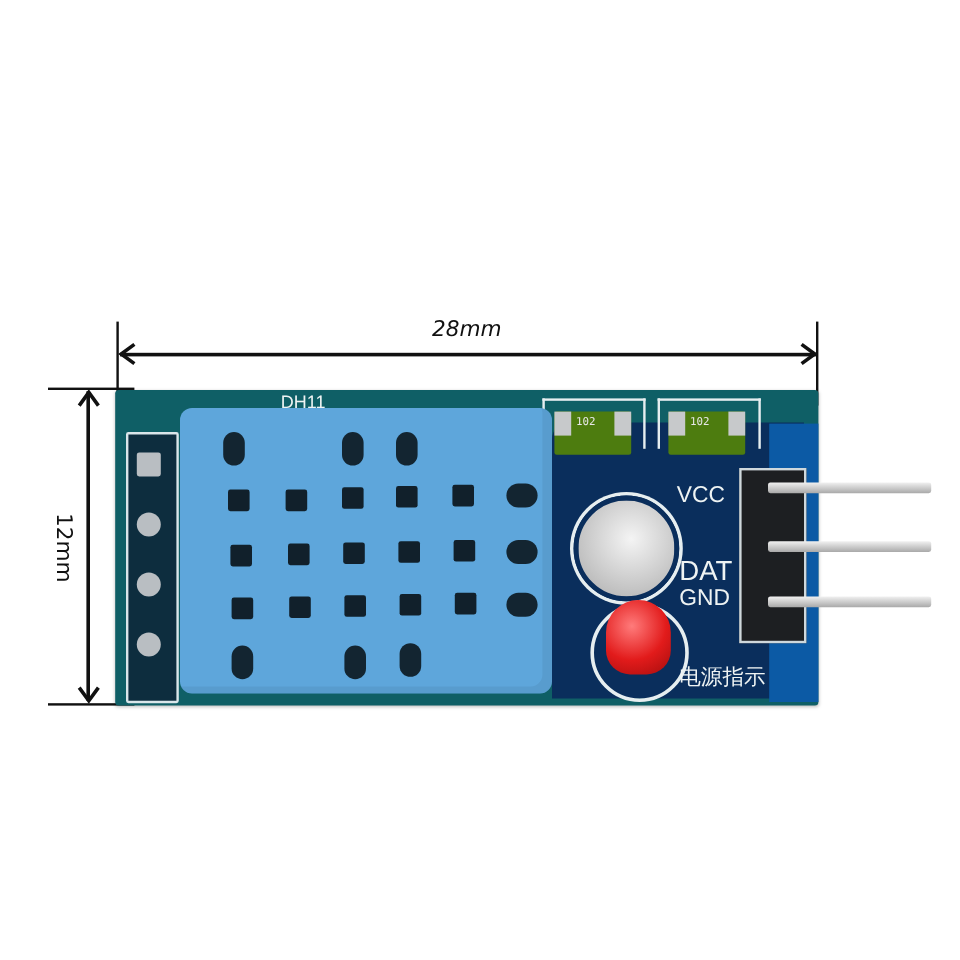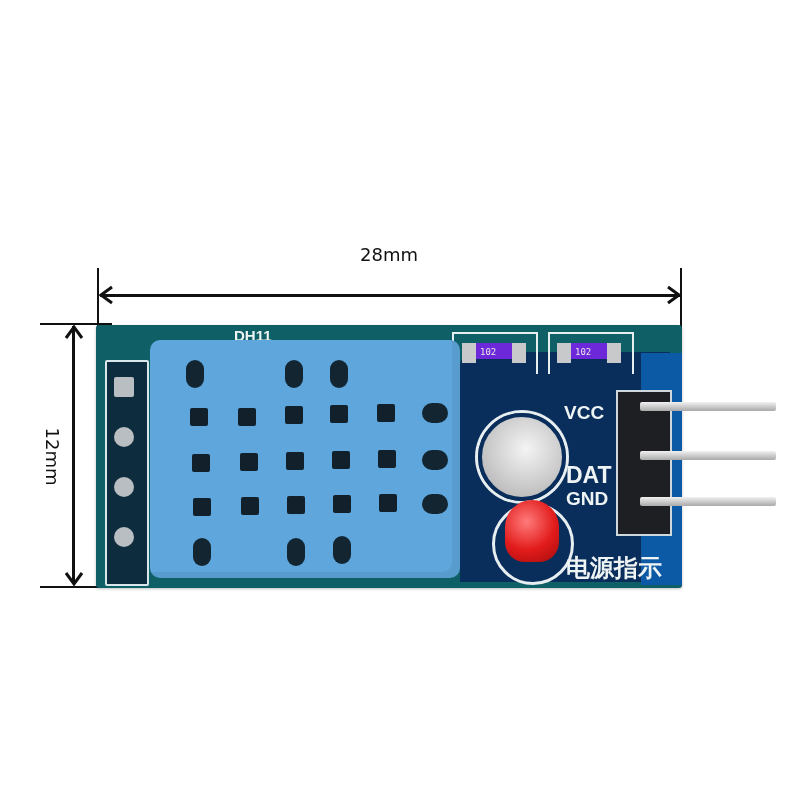--- a/index.html
+++ b/index.html
@@ -15,24 +15,24 @@
   .pcb-inner { position: absolute; left: 364px; top: 27px; width: 210px; height: 230px; background: #0a2e5c; border-radius: 14px 0 0 0; }
   .pcb-blue-edge { position: absolute; left: 545px; top: 28px; width: 41px; height: 232px; background: #0c5aa5; }
   .pin-header-outline { position: absolute; left: 9px; top: 35px; width: 40px; height: 222px; border: 2px solid #d9e6ea; background: #0d2d3e; border-radius: 2px; }
   .pin-pad { position: absolute; width: 20px; height: 20px; background: #b9bec2; border-radius: 50%; left: 18px; }
   .pin-pad.square { border-radius: 2px; }
   
   .sensor { position: absolute; left: 150px; top: 340px; width: 310px; height: 238px; background: #5ea6db; border-radius: 10px; box-shadow: inset -8px -6px 0 rgba(0,0,0,0.06); }
   .hole { position: absolute; width: 18px; height: 18px; background: #11202b; border-radius: 2px; }
   .slot { position: absolute; width: 18px; height: 28px; background: #132531; border-radius: 9px; }
   .slot-h { position: absolute; width: 26px; height: 20px; background: #132531; border-radius: 10px; }
-  .silk { position: absolute; color: #eef3f3; font-weight: bold; }
+  .silk { position: absolute; color: #eef3f3; font-weight: normal; }
   
   .res-box { position: absolute; width: 82px; height: 40px; border: 2px solid #e6eef0; border-bottom: none; }
-  .res { position: absolute; width: 64px; height: 16px; background: #6d28d9; border-radius: 2px; }
+  .res { position: absolute; width: 64px; height: 36px; background: #4d7c0f; border-radius: 2px; }
   .res-end { position: absolute; top: 0; width: 14px; height: 20px; background: #c7c9cb; }
   .res-text { position: absolute; left: 18px; top: 4px; font-size: 9px; color: #e8e8e8; font-family: "DejaVu Sans Mono", monospace; }
   
   .mount { position: absolute; left: 478px; top: 413px; width: 80px; height: 80px; border-radius: 50%; background: radial-gradient(circle at 55% 40%, #f4f4f4, #bdbdbd 75%); border: 4px solid #0a2e5c; box-shadow: 0 0 0 3px #e6eef0; }
   
   .led-ring { position: absolute; left: 492px; top: 503px; width: 76px; height: 76px; border-radius: 50%; border: 3px solid #e6eef0; }
   .led { position: absolute; left: 505px; top: 500px; width: 54px; height: 62px; border-radius: 27px 27px 20px 20px; background: radial-gradient(circle at 40% 35%, #ff7b7b, #e21b1b 55%, #a50d0d); }
   
   .header-block { position: absolute; left: 616px; top: 390px; width: 52px; height: 142px; background: #1d1f22; border: 2px solid #cfd8dc; }
   .pin { position: absolute; left: 640px; height: 9px; width: 136px; background: linear-gradient(#f1f1f1, #a9a9a9); border-radius: 2px; }
@@ -42,21 +42,21 @@
 
 <div class="vline" style="left:97px; top:268px; width:2px; height:60px;"></div>
 <div class="vline" style="left:680px; top:268px; width:2px; height:70px;"></div>
 <div class="hline" style="left:100px; top:294px; width:580px; height:3px;"></div>
 <svg class="abs" style="left:98px; top:285px;" width="18" height="20">
     <polyline points="14,2 3,10 14,18" fill="none" stroke="#111" stroke-width="3"></polyline>
   </svg>
 <svg class="abs" style="left:664px; top:285px;" width="18" height="20">
     <polyline points="4,2 15,10 4,18" fill="none" stroke="#111" stroke-width="3"></polyline>
   </svg>
-<div class="dim-label" style="left:360px; top:244px;">28mm</div>
+<div class="dim-label" style="left:360px; top:264px;font-style:italic;">28mm</div>
 
 <div class="hline" style="left:40px; top:323px; width:72px; height:2px;"></div>
 <div class="hline" style="left:40px; top:586px; width:72px; height:2px;"></div>
 <div class="vline" style="left:72px; top:326px; width:3px; height:258px;"></div>
 <svg class="abs" style="left:64px; top:324px;" width="20" height="18">
     <polyline points="2,14 10,3 18,14" fill="none" stroke="#111" stroke-width="3"></polyline>
   </svg>
 <svg class="abs" style="left:64px; top:569px;" width="20" height="18">
     <polyline points="2,4 10,15 18,4" fill="none" stroke="#111" stroke-width="3"></polyline>
   </svg>
@@ -89,21 +89,21 @@
 
 <div class="mount"></div>
 
 <div class="led-ring"></div>
 <div class="led"></div>
 
 <div class="silk" style="left:564px; top:402px; font-size:19px;">VCC</div>
 <div class="silk" style="left:566px; top:462px; font-size:23px;">DAT</div>
 <div class="silk" style="left:566px; top:488px; font-size:19px;">GND</div>
 
-<div class="silk" style="left:566px; top:552px; font-size:24px; font-family:'DejaVu Sans', sans-serif;">电源指示</div>
+<div class="silk" style="left:566px; top:552px; font-size:18px; font-family:'DejaVu Sans', sans-serif;">电源指示</div>
 
 <div class="header-block"></div>
 <div class="pin" style="top:402px;"></div>
 <div class="pin" style="top:451px;"></div>
 <div class="pin" style="top:497px;"></div>
 
 <div class="sensor">
 
   <div class="slot" style="left:36px; top:20px;"></div>
   <div class="slot" style="left:135px; top:20px;"></div>

